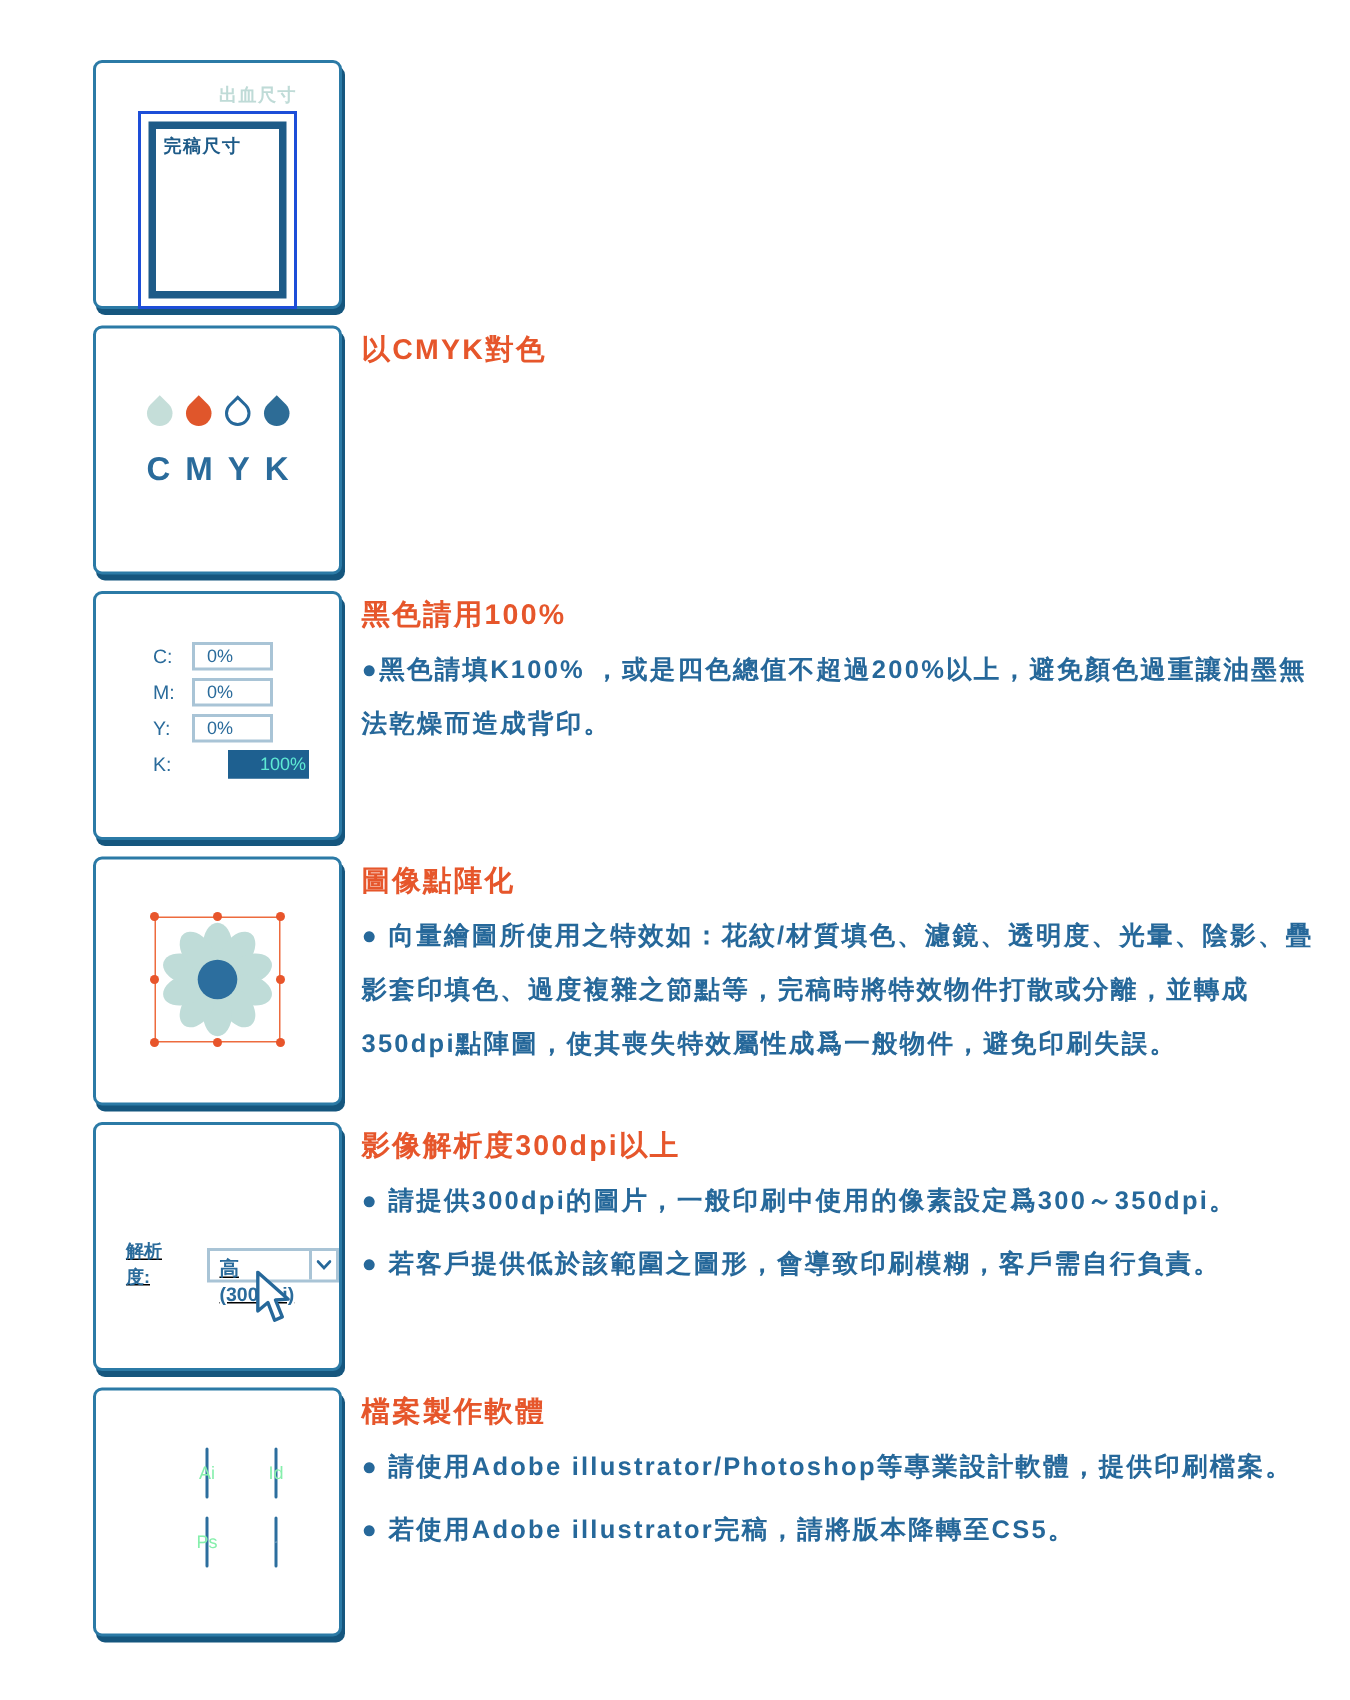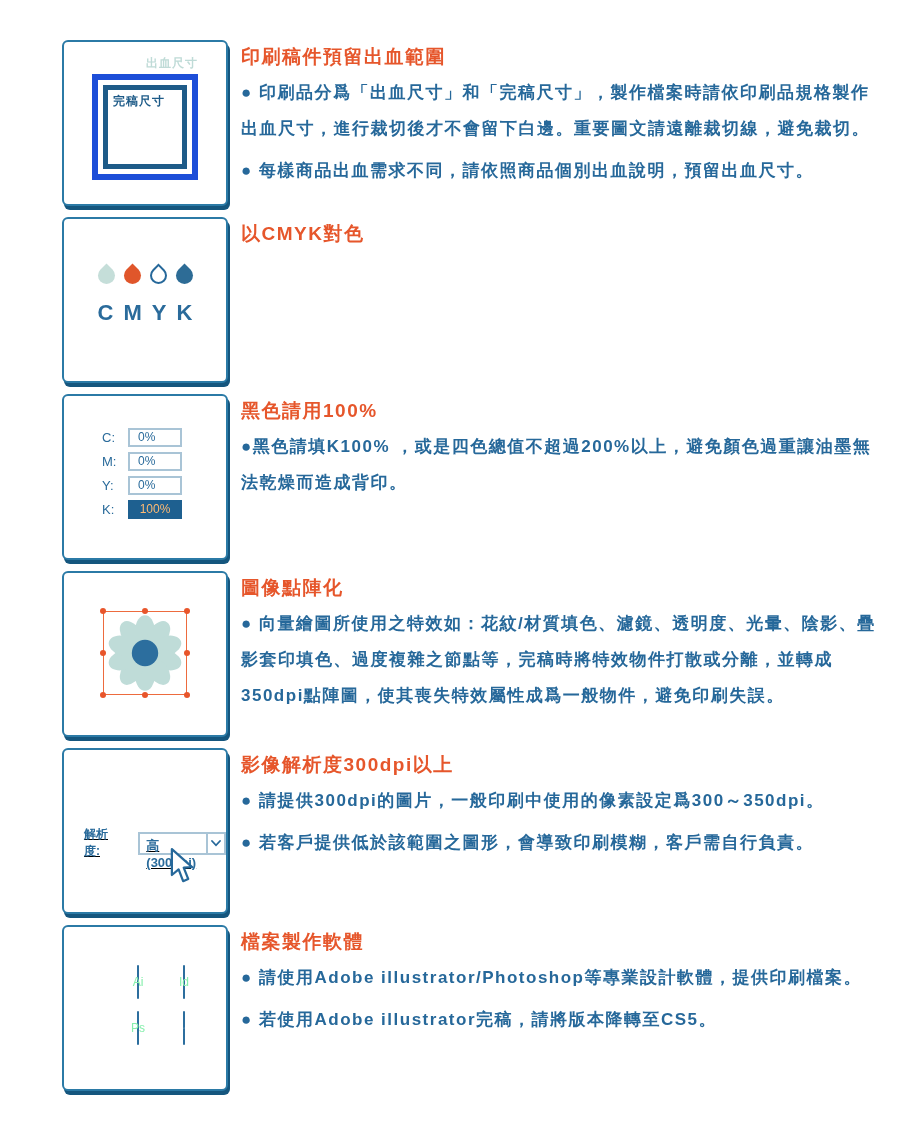--- a/index.html
+++ b/index.html
@@ -22,41 +22,41 @@
     letter-spacing: 1.5px; line-height: 26px; margin-bottom: 5px;
   }
   .bullet {
     color: #26689A; font-size: 17px; font-weight: bold;
     letter-spacing: 1.5px; line-height: 36px; margin-bottom: 6px;
   }
 
   
   .bleed-wrap { width: 106px; margin: 13px auto 0; }
   .bleed-label { font-size: 12px; color: #BFDBD7; font-weight: bold; text-align: right; letter-spacing: 1px; margin-bottom: 2px; }
-  .bleed-outer { width: 106px; height: 106px; border: 6px solid #1d4ed8; position: relative; }
+  .bleed-outer { width: 106px; height: 132px; border: 2px solid #1d4ed8; position: relative; }
   .trim-inner { position: absolute; inset: 5px; border: 5px solid #1E5B88; }
   .trim-label { display: block; padding: 3px 0 0 5px; font-size: 12px; color: #1E5B88; font-weight: bold; letter-spacing: 1px; }
 
   
   .droplets { display: flex; justify-content: center; gap: 9px; margin-top: 48px; }
   .droplet { width: 17px; height: 17px; border-radius: 0 50% 50% 50%; transform: rotate(45deg); }
   .droplet.c { background: #C5DED9; }
   .droplet.m { background: #E0562B; }
   .droplet.y { background: #fff; border: 2px solid #26689A; }
   .droplet.k { background: #2D6C96; }
   .cmyk-letters { text-align: center; margin-top: 16px; padding-left: 10px;
     font-size: 22px; font-weight: bold; color: #2A6B9B; letter-spacing: 10px; }
 
   
   .cmyk-values { margin: 32px 0 0 38px; display: flex; flex-direction: column; gap: 5px; }
   .cv-row { display: flex; align-items: center; gap: 8px; }
   .cv-label { width: 18px; font-size: 13px; color: #2A6B9B; }
   .cv-input { width: 54px; height: 19px; border: 2px solid #A9C4D6; background: #fff;
     font-size: 12px; color: #2A6B9B; line-height: 15px; padding-left: 8px; }
-  .cv-input.k { background: #1E6090; border-color: #1E6090; color: #fdba74; text-align: center; padding-left: 0; }
+  .cv-input.k { background: #1E6090; border-color: #1E6090; color: #5eead4; text-align: right; padding-left: 0; margin-left: 24px; }
 
   
   .sel-wrap { position: relative; width: 84px; height: 84px; margin: 38px auto 0; }
   .sel-box { position: absolute; inset: 0; border: 1px solid #ED6B3E; }
   .handle { position: absolute; width: 6px; height: 6px; background: #E8552B; border-radius: 50%; }
   .flower-svg { position: absolute; left: 50%; top: 50%; transform: translate(-50%, -50%); }
 
   
   .res-row { display: flex; align-items: center; gap: 19px; margin: 76px 0 0 20px; text-decoration: underline; }
   .res-label { font-size: 12px; color: #2A6B9B; font-weight: bold; }
@@ -79,25 +79,20 @@
   <div class="row">
     <div class="icon-box">
       <div class="bleed-wrap">
         <div class="bleed-label">出血尺寸</div>
         <div class="bleed-outer">
           <div class="trim-inner">
             <span class="trim-label">完稿尺寸</span>
           </div>
         </div>
       </div>
-    </div>
-    <div class="text-col">
-      <div class="sec-title">印刷稿件預留出血範圍</div>
-      <p class="bullet">● 印刷品分爲「出血尺寸」和「完稿尺寸」，製作檔案時請依印刷品規格製作出血尺寸，進行裁切後才不會留下白邊。重要圖文請遠離裁切線，避免裁切。</p>
-      <p class="bullet">● 每樣商品出血需求不同，請依照商品個別出血說明，預留出血尺寸。</p>
     </div>
   </div>
 
   <div class="row">
     <div class="icon-box">
       <div class="droplets">
         <span class="droplet c"></span>
         <span class="droplet m"></span>
         <span class="droplet y"></span>
         <span class="droplet k"></span>

